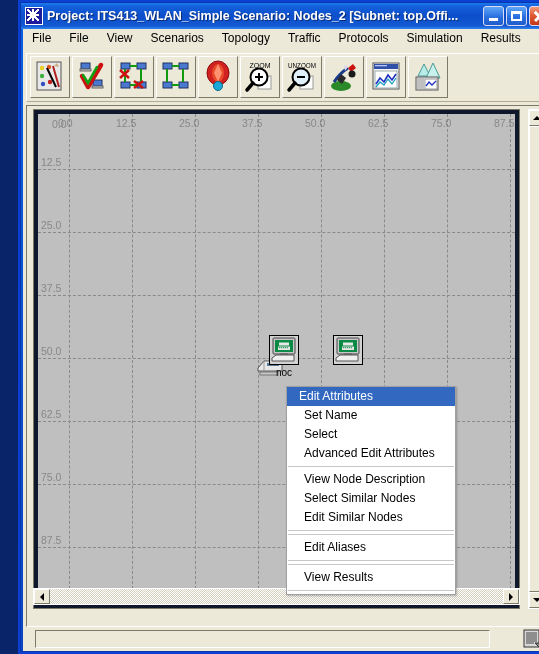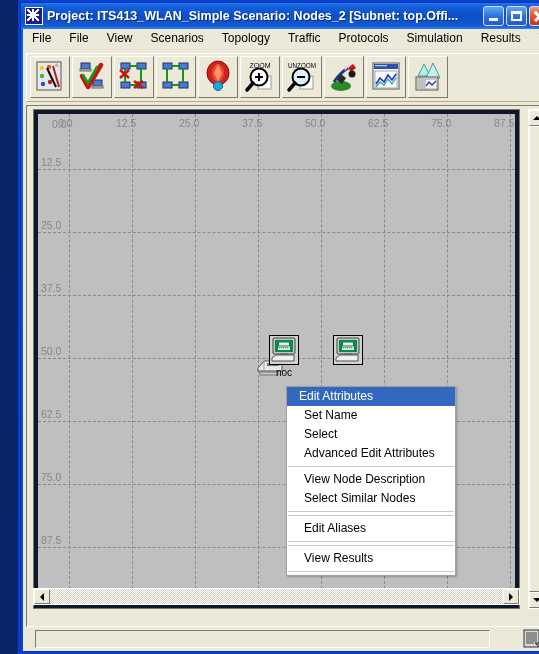--- a/index.html
+++ b/index.html
@@ -449,20 +449,21 @@
     <div class="ctxmenu">
 
       <div class="ctx-item hl">Edit Attributes</div>
       <div class="ctx-item">Set Name</div>
       <div class="ctx-item">Select</div>
       <div class="ctx-item">Advanced Edit Attributes</div>
       <div class="ctx-sep"></div>
 
       <div class="ctx-item">View Node Description</div>
       <div class="ctx-item">Select Similar Nodes</div>
+      <div class="ctx-item">Edit Similar Nodes</div>
       <div class="ctx-sep"></div>
 
       <div class="ctx-sep"></div>
 
       <div class="ctx-item">Edit Aliases</div>
       <div class="ctx-sep"></div>
 
       <div class="ctx-sep"></div>
 
       <div class="ctx-item">View Results</div>

